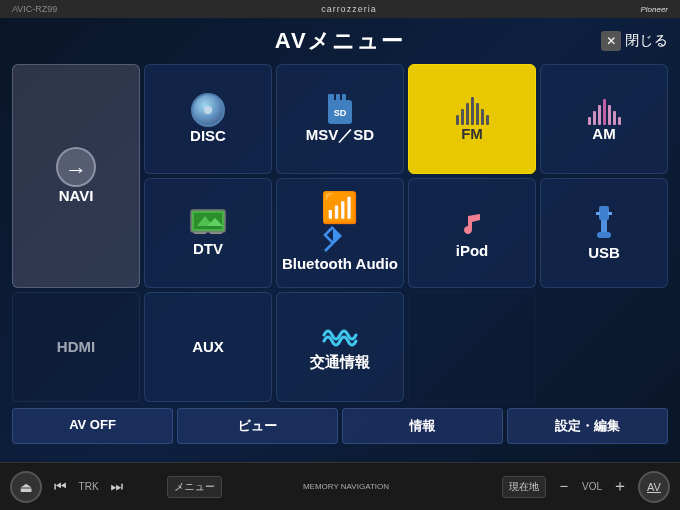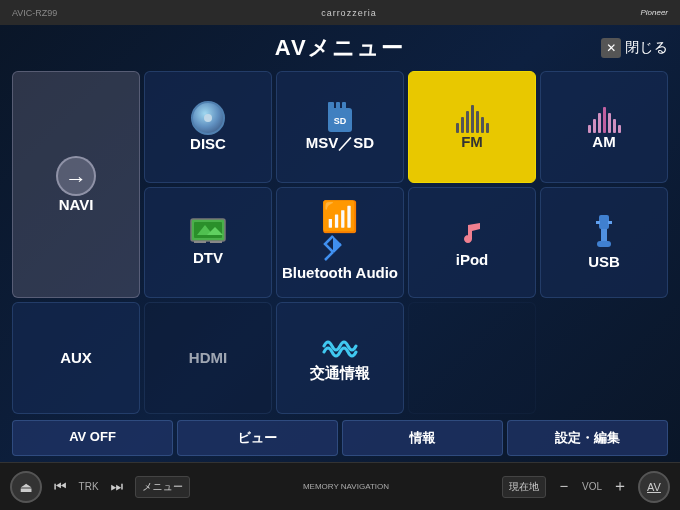--- a/index.html
+++ b/index.html
@@ -9,21 +9,21 @@
       background: #1a1a1a;
       font-family: 'Arial', sans-serif;
       overflow: hidden;
       display: flex;
       flex-direction: column;
     }
 
     
     .bezel-top {
       background: #2a2a2a;
-      height: 25px;
+      height: 18px;
       display: flex;
       align-items: center;
       justify-content: space-between;
       padding: 0 12px;
     }
     .bezel-top .model {
       color: #888;
       font-size: 9px;
     }
     .bezel-top .brand-center {
@@ -166,21 +166,21 @@
       align-items: center;
       justify-content: center;
       color: #fff;
       font-size: 22px;
     }
 
     
     .bottom-bar {
       display: flex;
       gap: 4px;
-      margin-bottom: 0;
+      margin-bottom: 12px;
     }
     .bottom-btn {
       flex: 1;
       background: rgba(30, 50, 100, 0.8);
       border: 1px solid rgba(80, 120, 180, 0.4);
       border-radius: 4px;
       color: #fff;
       font-size: 13px;
       font-weight: bold;
       padding: 8px 4px;
@@ -227,20 +227,21 @@
       flex: 1;
     }
     .ctrl-text-btn {
       color: #ccc;
       font-size: 10px;
       background: #2a2a2a;
       border: 1px solid #444;
       border-radius: 3px;
       padding: 3px 6px;
       cursor: pointer;
+      margin-left: 32px;
     }
     .vol-btn {
       color: #ccc;
       font-size: 16px;
       cursor: pointer;
       padding: 2px 4px;
     }
   </style>
 </head>
 <body>
@@ -357,26 +358,26 @@
           <rect x="8" y="2" width="10" height="14" rx="2" fill="#4080d0"></rect>
           <rect x="10" y="16" width="6" height="12" rx="0" fill="#5090e0"></rect>
           <rect x="6" y="28" width="14" height="6" rx="3" fill="#4080d0"></rect>
           <rect x="5" y="8" width="4" height="3" fill="#60a0f0"></rect>
           <rect x="17" y="8" width="4" height="3" fill="#60a0f0"></rect>
         </svg>
       </div>
       <span class="cell-label">USB</span>
     </div>
 
-    <div class="grid-cell">
-      <span class="cell-label">AUX</span>
-    </div>
-
     <div class="grid-cell disabled">
       <span class="cell-label">HDMI</span>
+    </div>
+
+    <div class="grid-cell">
+      <span class="cell-label">AUX</span>
     </div>
 
     <div class="grid-cell traffic-cell">
       <div style="color:#40c8f0;font-size:22px;">
         <svg width="36" height="24" viewBox="0 0 36 24">
           <path d="M2 12 Q6 4 10 12 Q14 20 18 12 Q22 4 26 12 Q30 20 34 12" fill="none" stroke="#40c8f0" stroke-width="3" stroke-linecap="round"></path>
           <path d="M2 12 Q6 4 10 12 Q14 20 18 12 Q22 4 26 12 Q30 20 34 12" fill="none" stroke="#40c8f0" stroke-width="3" stroke-linecap="round" transform="translate(0,6)"></path>
         </svg>
       </div>
       <span class="cell-label">交通情報</span>

